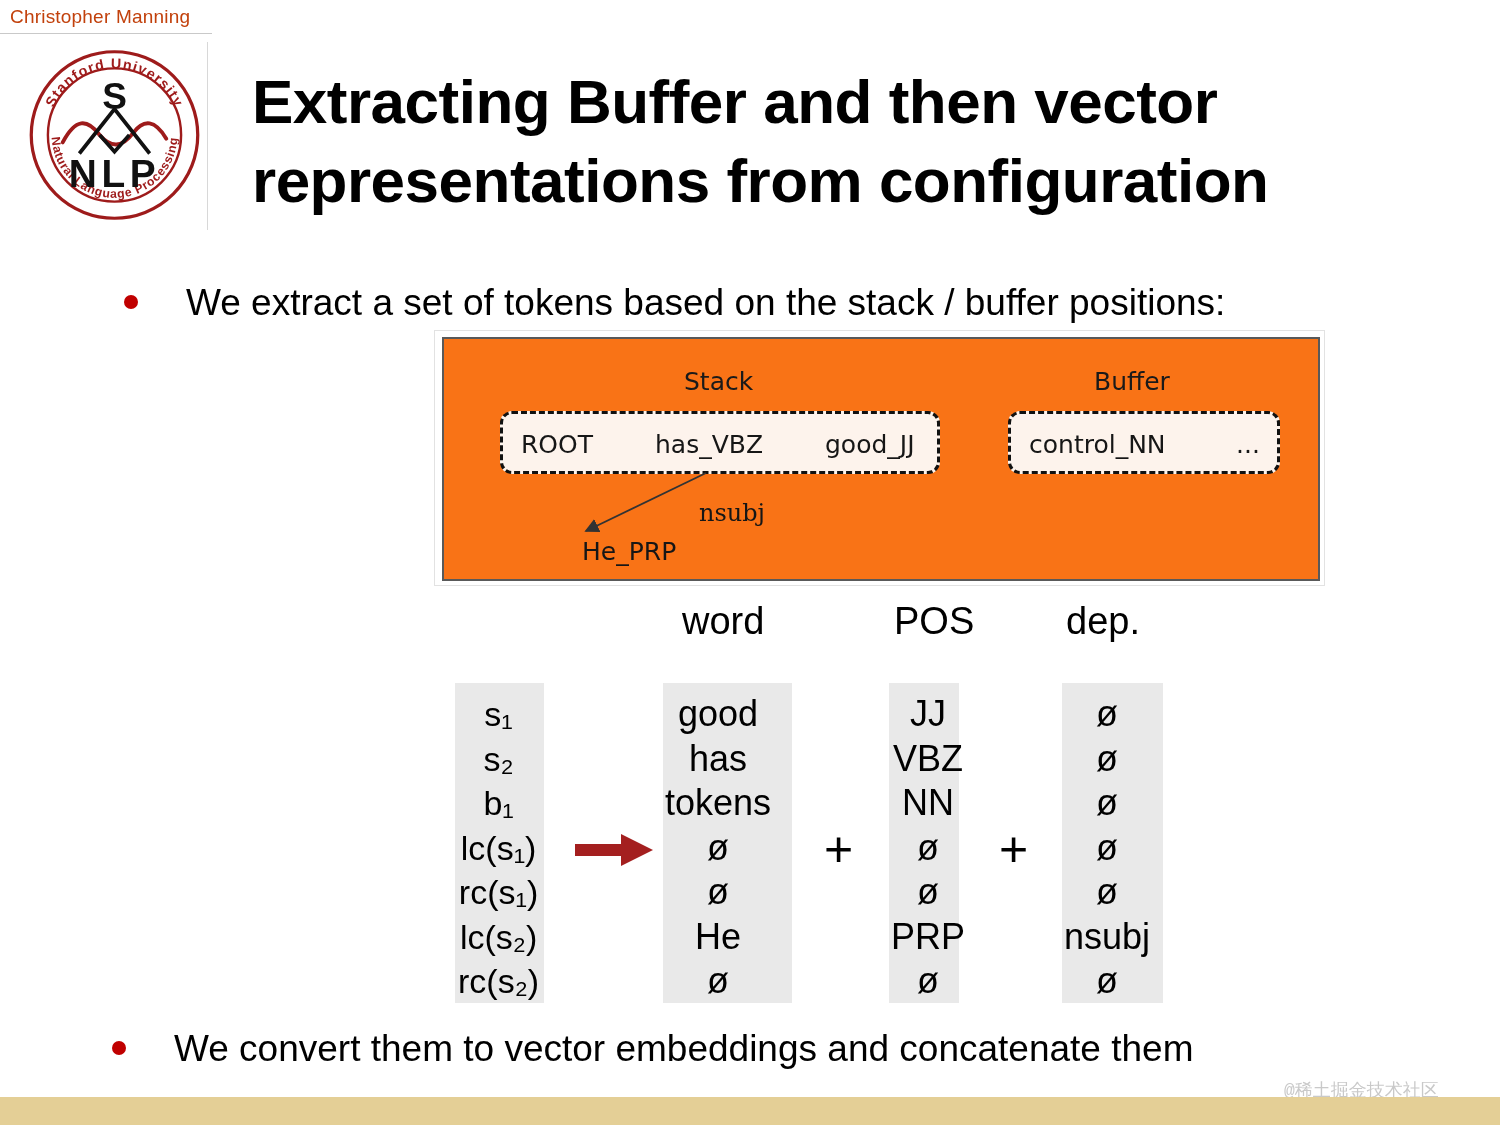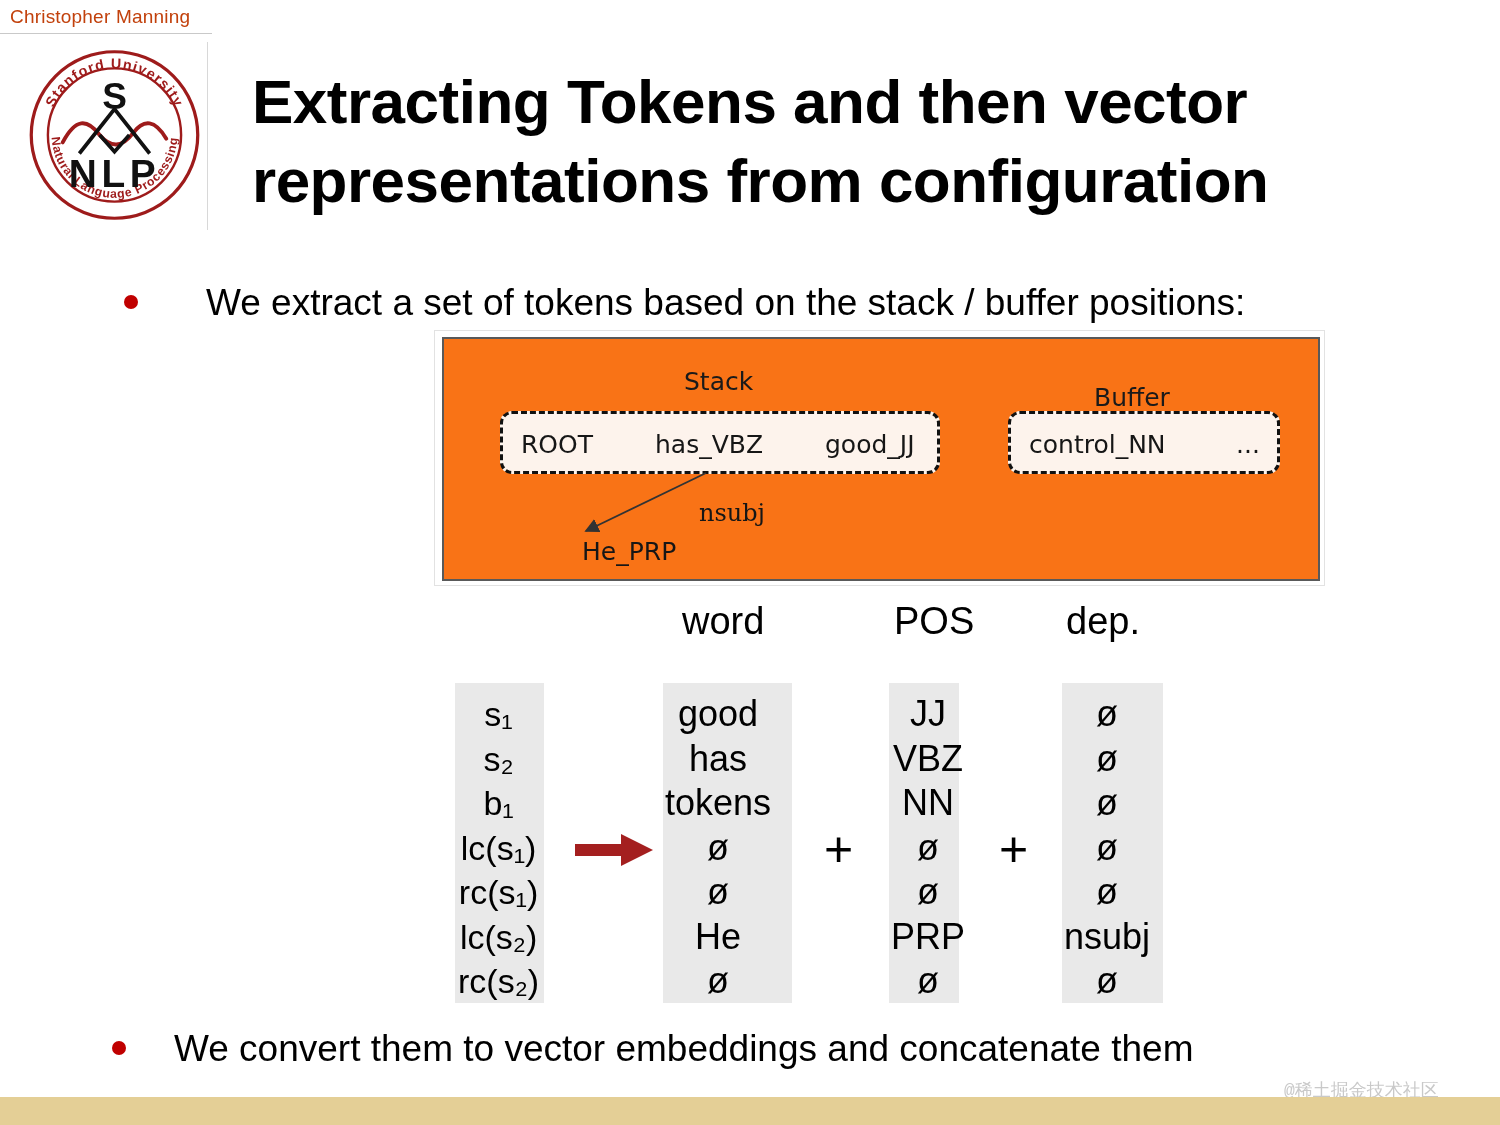--- a/index.html
+++ b/index.html
@@ -69,21 +69,21 @@
     background: #c00000;
     flex: 0 0 auto;
     position: relative;
     top: -6px;
   }
   .bullet-text {
     font-size: 37px;
     margin-left: 48px;
     white-space: nowrap;
   }
-  #bullet-1 { left: 124px; top: 282px; gap: 20px; }
+  #bullet-1 { left: 124px; top: 282px; }
   #bullet-2 { left: 112px; top: 1028px; }
 
   
   #config-figure {
     position: absolute;
     left: 434px;
     top: 330px;
     width: 891px;
     height: 256px;
     border: 1px solid #e2e2e2;
@@ -101,21 +101,21 @@
     background: #f97316;
   }
   .fig-caption {
     position: absolute;
     font-family: "DejaVu Sans", sans-serif;
     font-size: 25px;
     color: #1a1a1a;
     white-space: nowrap;
   }
   #stack-caption  { left: 240px; top: 28px; }
-  #buffer-caption { left: 650px; top: 44px; text-align: right; }
+  #buffer-caption { left: 650px; top: 28px; text-align: right; }
 
   .token-group {
     position: absolute;
     border: 3px dashed #111111;
     border-radius: 12px;
     background: #fdf3ec;
     box-sizing: border-box;
     display: flex;
     align-items: center;
   }
@@ -266,21 +266,21 @@
       <textPath href="#arcBottom" startOffset="50%" text-anchor="middle">Natural Language Processing</textPath>
     </text>
     <path d="M 44,108 C 58,82 70,82 84,100 C 96,114 108,114 120,98 C 132,82 144,84 156,104" fill="none" stroke="#9e1b1b" stroke-width="4.2" stroke-linecap="round"></path>
     <path d="M 62,120 L 100,72 L 138,120" fill="none" stroke="#111" stroke-width="4"></path>
     <path d="M 84,100 L 100,118 L 116,100" fill="none" stroke="#111" stroke-width="4"></path>
     <text x="100" y="72" text-anchor="middle" font-family="'Liberation Sans', sans-serif" font-size="40" font-weight="bold" fill="#111">S</text>
     <text x="100" y="156" text-anchor="middle" font-family="'Liberation Sans', sans-serif" font-size="42" font-weight="bold" fill="#111" letter-spacing="5">NLP</text>
   </svg>
 </div>
 
-<div id="slide-title">Extracting Tokens and then vector representations from configuration</div>
+<div id="slide-title">Extracting Buffer and then vector representations from configuration</div>
 
 <div class="bullet-row" id="bullet-1">
   <span class="bullet-dot"></span>
   <span class="bullet-text">We extract a set of tokens based on the stack / buffer positions:</span>
 </div>
 
 <div id="config-figure">
   <div id="config-inner">
 
     <div class="fig-caption" id="stack-caption">Stack</div>

